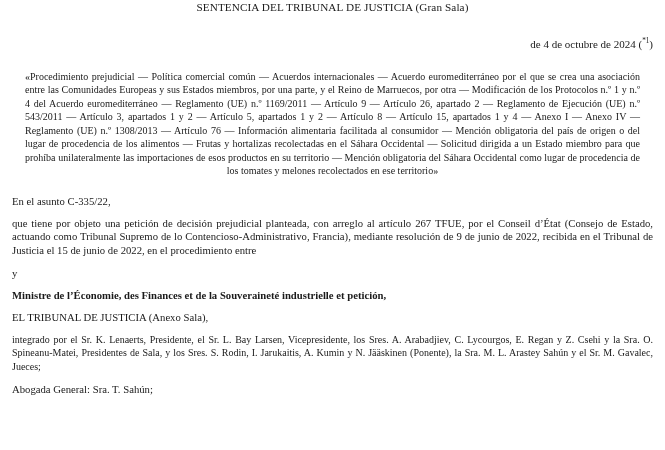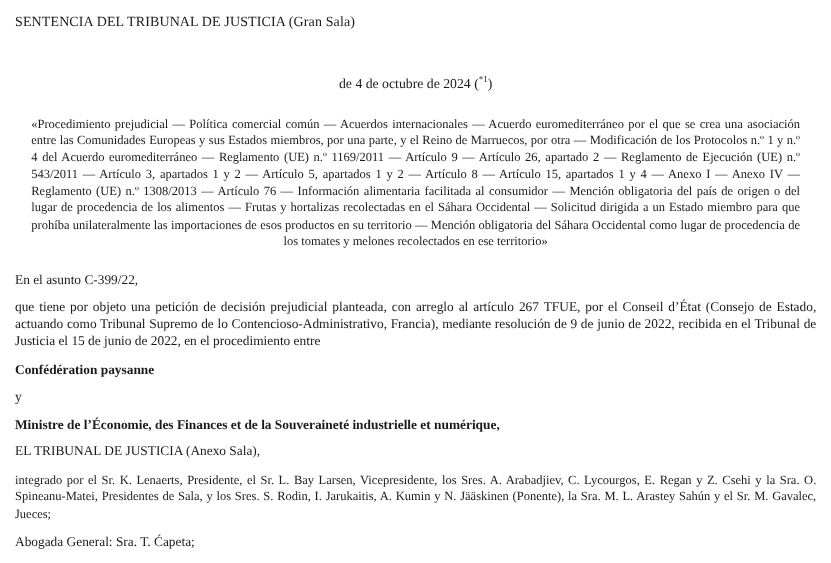--- a/index.html
+++ b/index.html
@@ -16,31 +16,30 @@
     -webkit-font-smoothing: antialiased;
   }
   .page {
     width: 665px;
     height: 450px;
     position: relative;
     box-sizing: border-box;
     padding: 0 12px;
   }
   .doc-title {
-    text-align: left;
+    text-align: center;
     font-size: 11.2px;
     line-height: 14px;
-    margin-top: 11px;
     letter-spacing: 0.1px;
   }
   .doc-date {
-    text-align: center;
+    text-align: right;
     font-size: 11px;
     line-height: 14px;
-    margin-top: 35px;
+    margin-top: 23px;
   }
   .fn-marker {
     white-space: nowrap;
   }
   .fn-sup {
     font-size: 7.2px;
     vertical-align: super;
     line-height: 0;
   }
   .keywords {
@@ -97,32 +96,31 @@
 <div class="page">
 
   <div class="doc-title">SENTENCIA DEL TRIBUNAL DE JUSTICIA (Gran Sala)</div>
 
   <div class="doc-date"><span>de 4 de octubre de 2024 (</span><span class="fn-marker"><span class="fn-sup">*</span><span class="fn-sup">1</span></span><span>)</span></div>
 
   <div class="keywords">«Procedimiento prejudicial — Política comercial común — Acuerdos internacionales — Acuerdo euromediterráneo por el que se crea una asociación entre las Comunidades Europeas y sus Estados miembros, por una parte, y el Reino de Marruecos, por otra — Modificación de los Protocolos n.º 1 y n.º 4 del Acuerdo euromediterráneo — Reglamento (UE) n.º 1169/2011 — Artículo 9 — Artículo 26, apartado 2 — Reglamento de Ejecución (UE) n.º 543/2011 — Artículo 3, apartados 1 y 2 — Artículo 5, apartados 1 y 2 — Artículo 8 — Artículo 15, apartados 1 y 4 — Anexo I — Anexo IV — Reglamento (UE) n.º 1308/2013 — Artículo 76 — Información alimentaria facilitada al consumidor — Mención obligatoria del país de origen o del lugar de procedencia de los alimentos — Frutas y hortalizas recolectadas en el Sáhara Occidental — Solicitud dirigida a un Estado miembro para que prohíba unilateralmente las importaciones de esos productos en su territorio — Mención obligatoria del Sáhara Occidental como lugar de procedencia de los tomates y melones recolectados en ese territorio»</div>
 
   <div class="body-block">
 
-    <p class="plain-line">En el asunto C-399/22,</p>
+    <p class="plain-line">En el asunto C-335/22,</p>
 
     <p class="para">que tiene por objeto una petición de decisión prejudicial planteada, con arreglo al artículo 267 TFUE, por el Conseil d’État (Consejo de Estado, actuando como Tribunal Supremo de lo Contencioso-Administrativo, Francia), mediante resolución de 9 de junio de 2022, recibida en el Tribunal de Justicia el 15 de junio de 2022, en el procedimiento entre</p>
 
-    <p class="party">Confédération paysanne</p>
 
     <p class="conj">y</p>
 
 
-    <p class="party">Ministre de l’Économie, des Finances et de la Souveraineté industrielle et numérique,</p>
+    <p class="party">Ministre de l’Économie, des Finances et de la Souveraineté industrielle et petición,</p>
 
     <p class="plain-line">EL TRIBUNAL DE JUSTICIA (Anexo Sala),</p>
 
     <p class="composition">integrado por el Sr. K. Lenaerts, Presidente, el Sr. L. Bay Larsen, Vicepresidente, los Sres. A. Arabadjiev, C. Lycourgos, E. Regan y Z. Csehi y la Sra. O. Spineanu-Matei, Presidentes de Sala, y los Sres. S. Rodin, I. Jarukaitis, A. Kumin y N. Jääskinen (Ponente), la Sra. M. L. Arastey Sahún y el Sr. M. Gavalec, Jueces;</p>
 
-    <p class="officer">Abogada General: Sra. T. Ćapeta;</p>
+    <p class="officer">Abogada General: Sra. T. Sahún;</p>
 
   </div>
 
 </div>
 
 </body></html>

